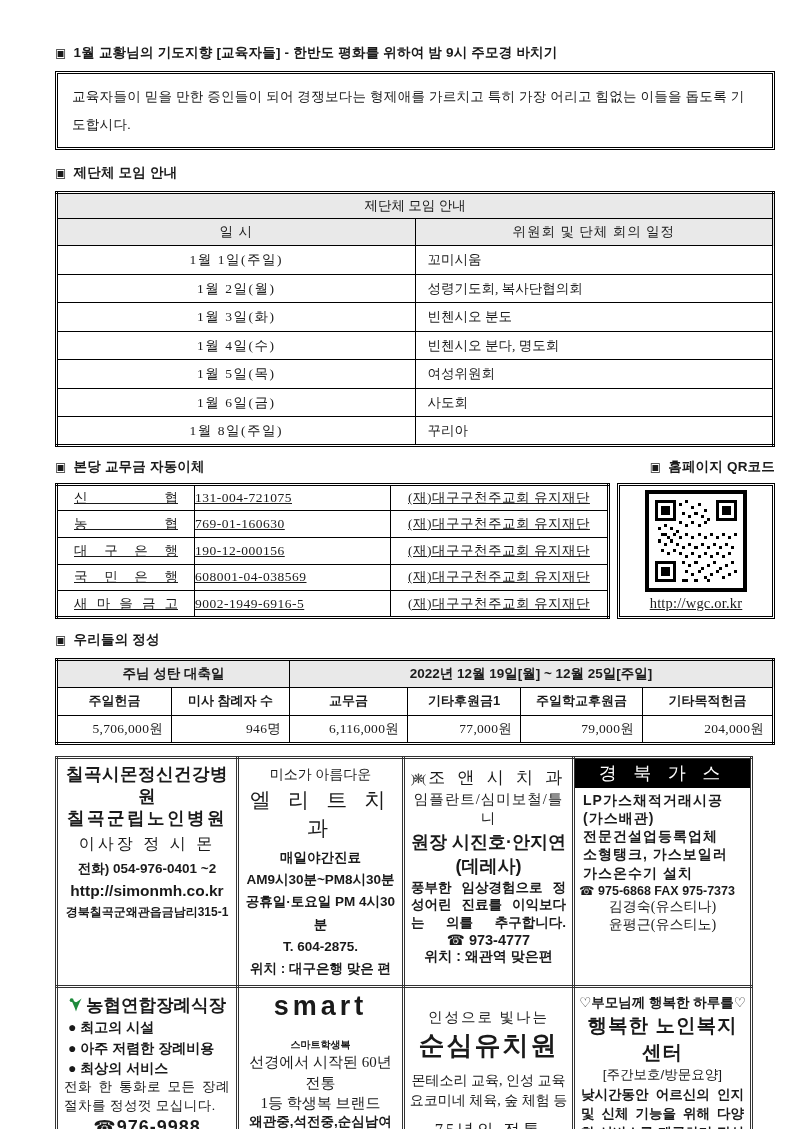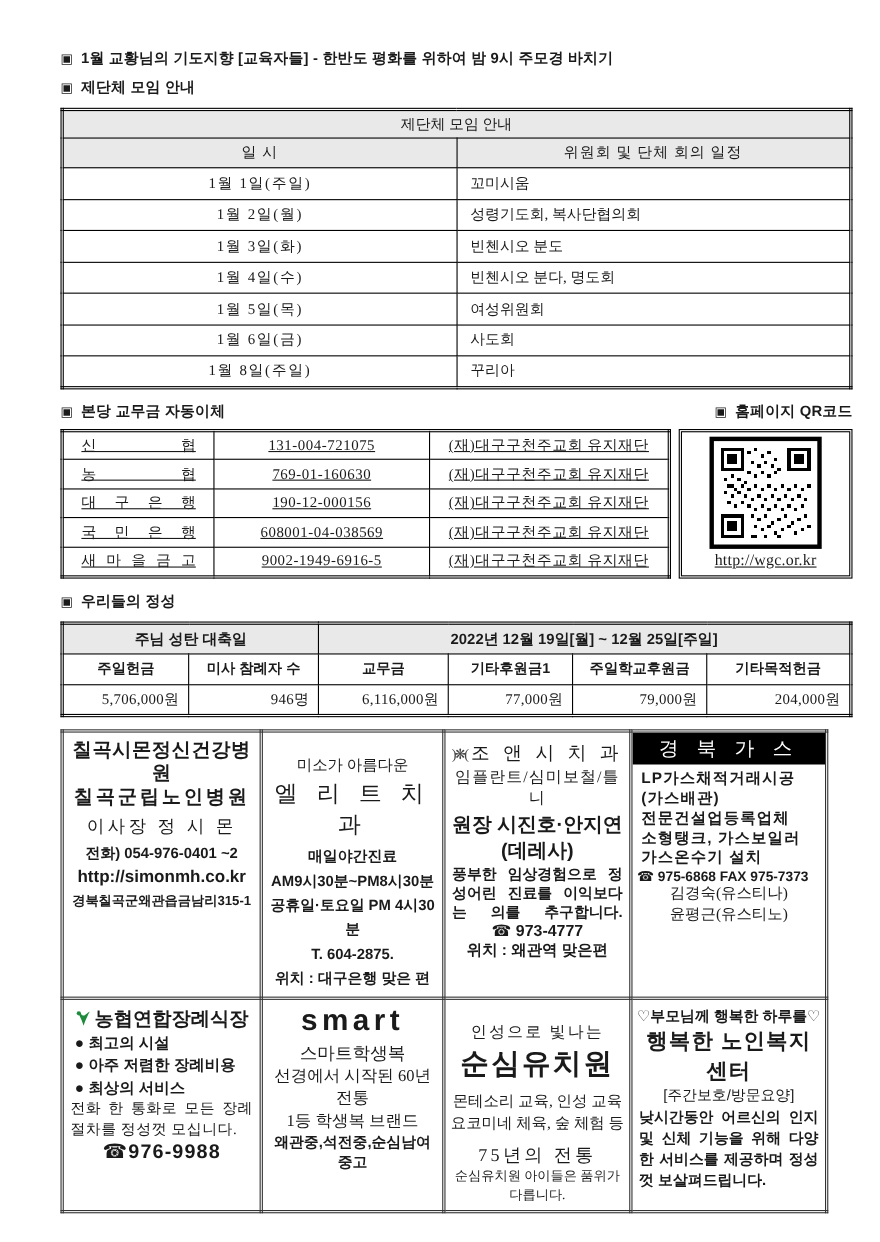--- a/index.html
+++ b/index.html
@@ -48,21 +48,21 @@
   .meet-tbl .c-event { text-align: left; padding-left: 12px; }
 
   
   .split-head { display: flex; justify-content: space-between; width: 720px; }
   .split-head .sec-title { margin-bottom: 7px; }
 
   .bank-wrap { display: flex; width: 800px; align-items: stretch; gap: 7px; margin-bottom: 12px; text-decoration: underline; }
   .bank-tbl { border: 3px double #000; width: 555px; }
   .bank-tbl td { border: 1px solid #000; height: 26px; font-size: 13.5px; }
   .bank-tbl .c-bank  { width: 138px; text-align: justify; text-align-last: justify; padding: 0 16px; }
-  .bank-tbl .c-acct  { width: 196px; text-align: center; letter-spacing: 0.5px; }
+  .bank-tbl .c-acct  { width: 196px; letter-spacing: 0.5px; }
   .bank-tbl .c-owner { text-align: center; letter-spacing: 0.5px; }
 
   .qr-box {
     border: 3px double #000; width: 158px;
     display: flex; flex-direction: column; align-items: center; justify-content: center;
     padding: 4px 2px; gap: 3px;
   }
   .qr-frame { border: 4px solid #000; background: #fff; padding: 3px; line-height: 0; }
   .qr-frame svg { width: 88px; height: 88px; }
   .qr-url { font-size: 14.5px; letter-spacing: 0.2px; }
@@ -89,21 +89,21 @@
   .jfy { text-align: justify; text-align-last: justify; }
 
   
   .ad-simon .hosp { font-size: 17.5px; font-weight: bold; letter-spacing: 0.5px; line-height: 1.25; }
   .ad-simon .hosp2 { letter-spacing: 2.5px; }
   .ad-simon .ceo { font-size: 16px; font-weight: normal; margin-top: 5px; letter-spacing: 3px; }
   .ad-simon .tel { font-size: 13.5px; font-weight: bold; margin-top: 5px; }
   .ad-simon .url { font-size: 15.5px; font-weight: bold; margin-top: 4px; }
   .ad-simon .addr { font-size: 12px; font-weight: bold; margin-top: 4px; }
 
-  .ad-elite .tag { font-size: 14px; margin-top: 16px; }
+  .ad-elite .tag { font-size: 14px; margin-top: 2px; }
   .ad-elite .name { font-size: 21px; letter-spacing: 6px; margin: 2px 0 5px; }
   .ad-elite .ln { font-size: 13.5px; font-weight: bold; line-height: 1.65; }
 
   .ad-joan .name { font-size: 17px; letter-spacing: 4px; margin-top: 2px; }
   .ad-joan .sub { font-size: 14.5px; letter-spacing: 1px; margin: 1px 0 2px; }
   .ad-joan .dir { font-size: 18px; font-weight: bold; }
   .ad-joan .desc { font-size: 13.5px; font-weight: bold; line-height: 1.3; padding: 1px 2px; }
   .ad-joan .tel { font-size: 14.5px; font-weight: bold; }
   .ad-joan .loc { font-size: 14px; font-weight: bold; }
 
@@ -111,21 +111,21 @@
   .ad-gas .ln { font-size: 14px; font-weight: bold; text-align: left; padding-left: 4px; line-height: 1.3; letter-spacing: 1px; }
   .ad-gas .tel { font-size: 12.5px; font-weight: bold; text-align: left; white-space: nowrap; margin-top: 1px; }
   .ad-gas .person { font-size: 14px; line-height: 1.3; }
 
   .ad-funeral .name { font-size: 17.5px; display: flex; align-items: center; justify-content: center; gap: 2px; font-weight: bold; }
   .ad-funeral .ln { font-size: 14px; font-weight: bold; text-align: left; padding-left: 6px; line-height: 1.45; }
   .ad-funeral .desc { font-size: 13.5px; text-align: justify; line-height: 1.4; padding: 0 2px; letter-spacing: 0.5px; }
   .ad-funeral .tel { font-size: 18px; font-weight: bold; letter-spacing: 1px; }
 
   .ad-smart .logo { font-family: "Liberation Sans", sans-serif; font-size: 27px; font-weight: bold; letter-spacing: 4px; line-height: 1; }
-  .ad-smart .sub { font-size: 16px; font-weight: normal; margin-top: 7px; }
+  .ad-smart .sub { font-size: 10px; font-weight: bold; margin-top: 18px; }
   .ad-smart .ln { font-size: 13.5px; line-height: 1.35; }
   .ad-smart .big { font-size: 15px; }
 
   .ad-sun .tag { font-size: 14.5px; letter-spacing: 2px; margin-top: 15px; }
   .ad-sun .name { font-size: 26px; font-weight: bold; letter-spacing: 2px; margin: 1px 0 8px; }
   .ad-sun .ln { font-size: 14px; line-height: 1.4; }
   .ad-sun .trad { font-size: 16.5px; letter-spacing: 3px; margin-top: 8px; }
   .ad-sun .small { font-size: 12px; }
 
   .ad-wel .tag { font-size: 13.5px; font-weight: bold; margin-top: 1px; }
@@ -138,20 +138,23 @@
 </style>
 </head>
 <body>
 
 <div class="page">
   <div class="content">
 
     <div class="sec-title">
       <span class="bullet">▣</span>
       <span>1월 교황님의 기도지향 [교육자들] - 한반도 평화를 위하여 밤 9시 주모경 바치기</span>
+    </div>
+    <div class="prayer-box">
+      <span>교육자들이 믿을 만한 증인들이 되어 경쟁보다는 형제애를 가르치고 특히 가장 어리고 힘없는 이들을 돕도록 기도합시다.</span>
     </div>
 
     <div class="sec-title">
       <span class="bullet">▣</span>
       <span>제단체 모임 안내</span>
     </div>
     <table class="tbl meet-tbl">
       <tbody>
           <tr class="title-row">
         <th colspan="2" class="gray">제단체 모임 안내</th>

